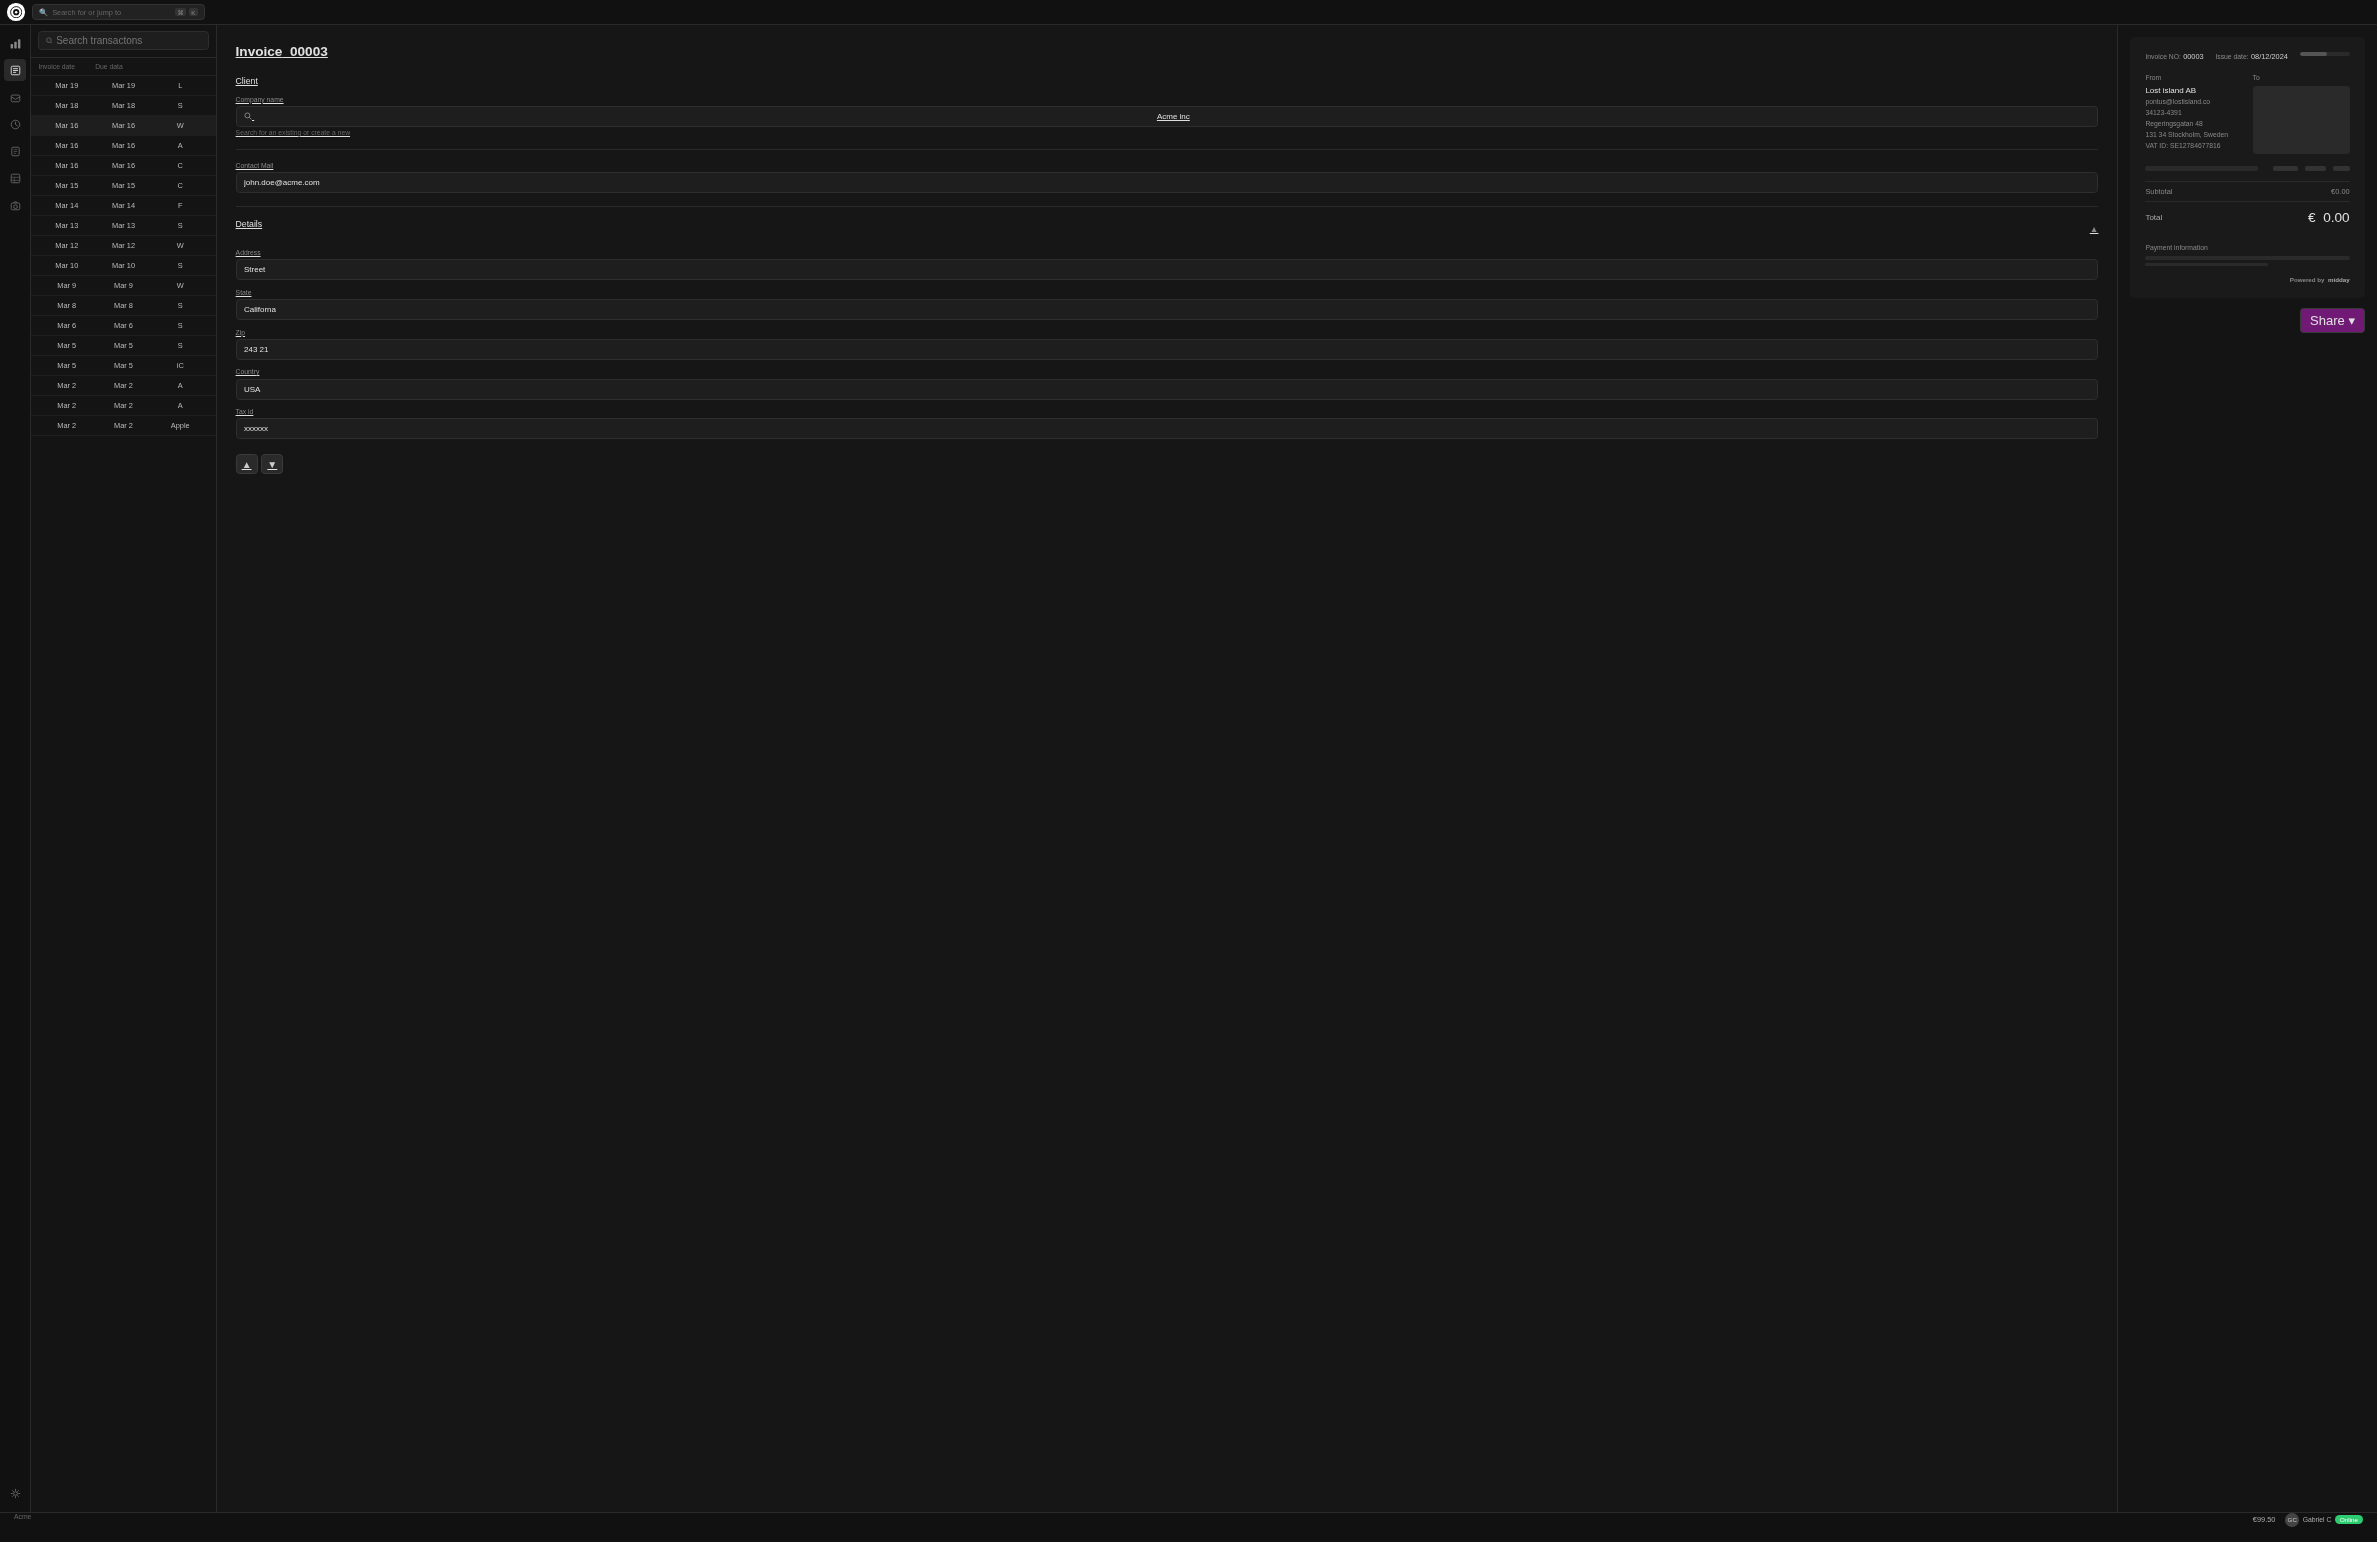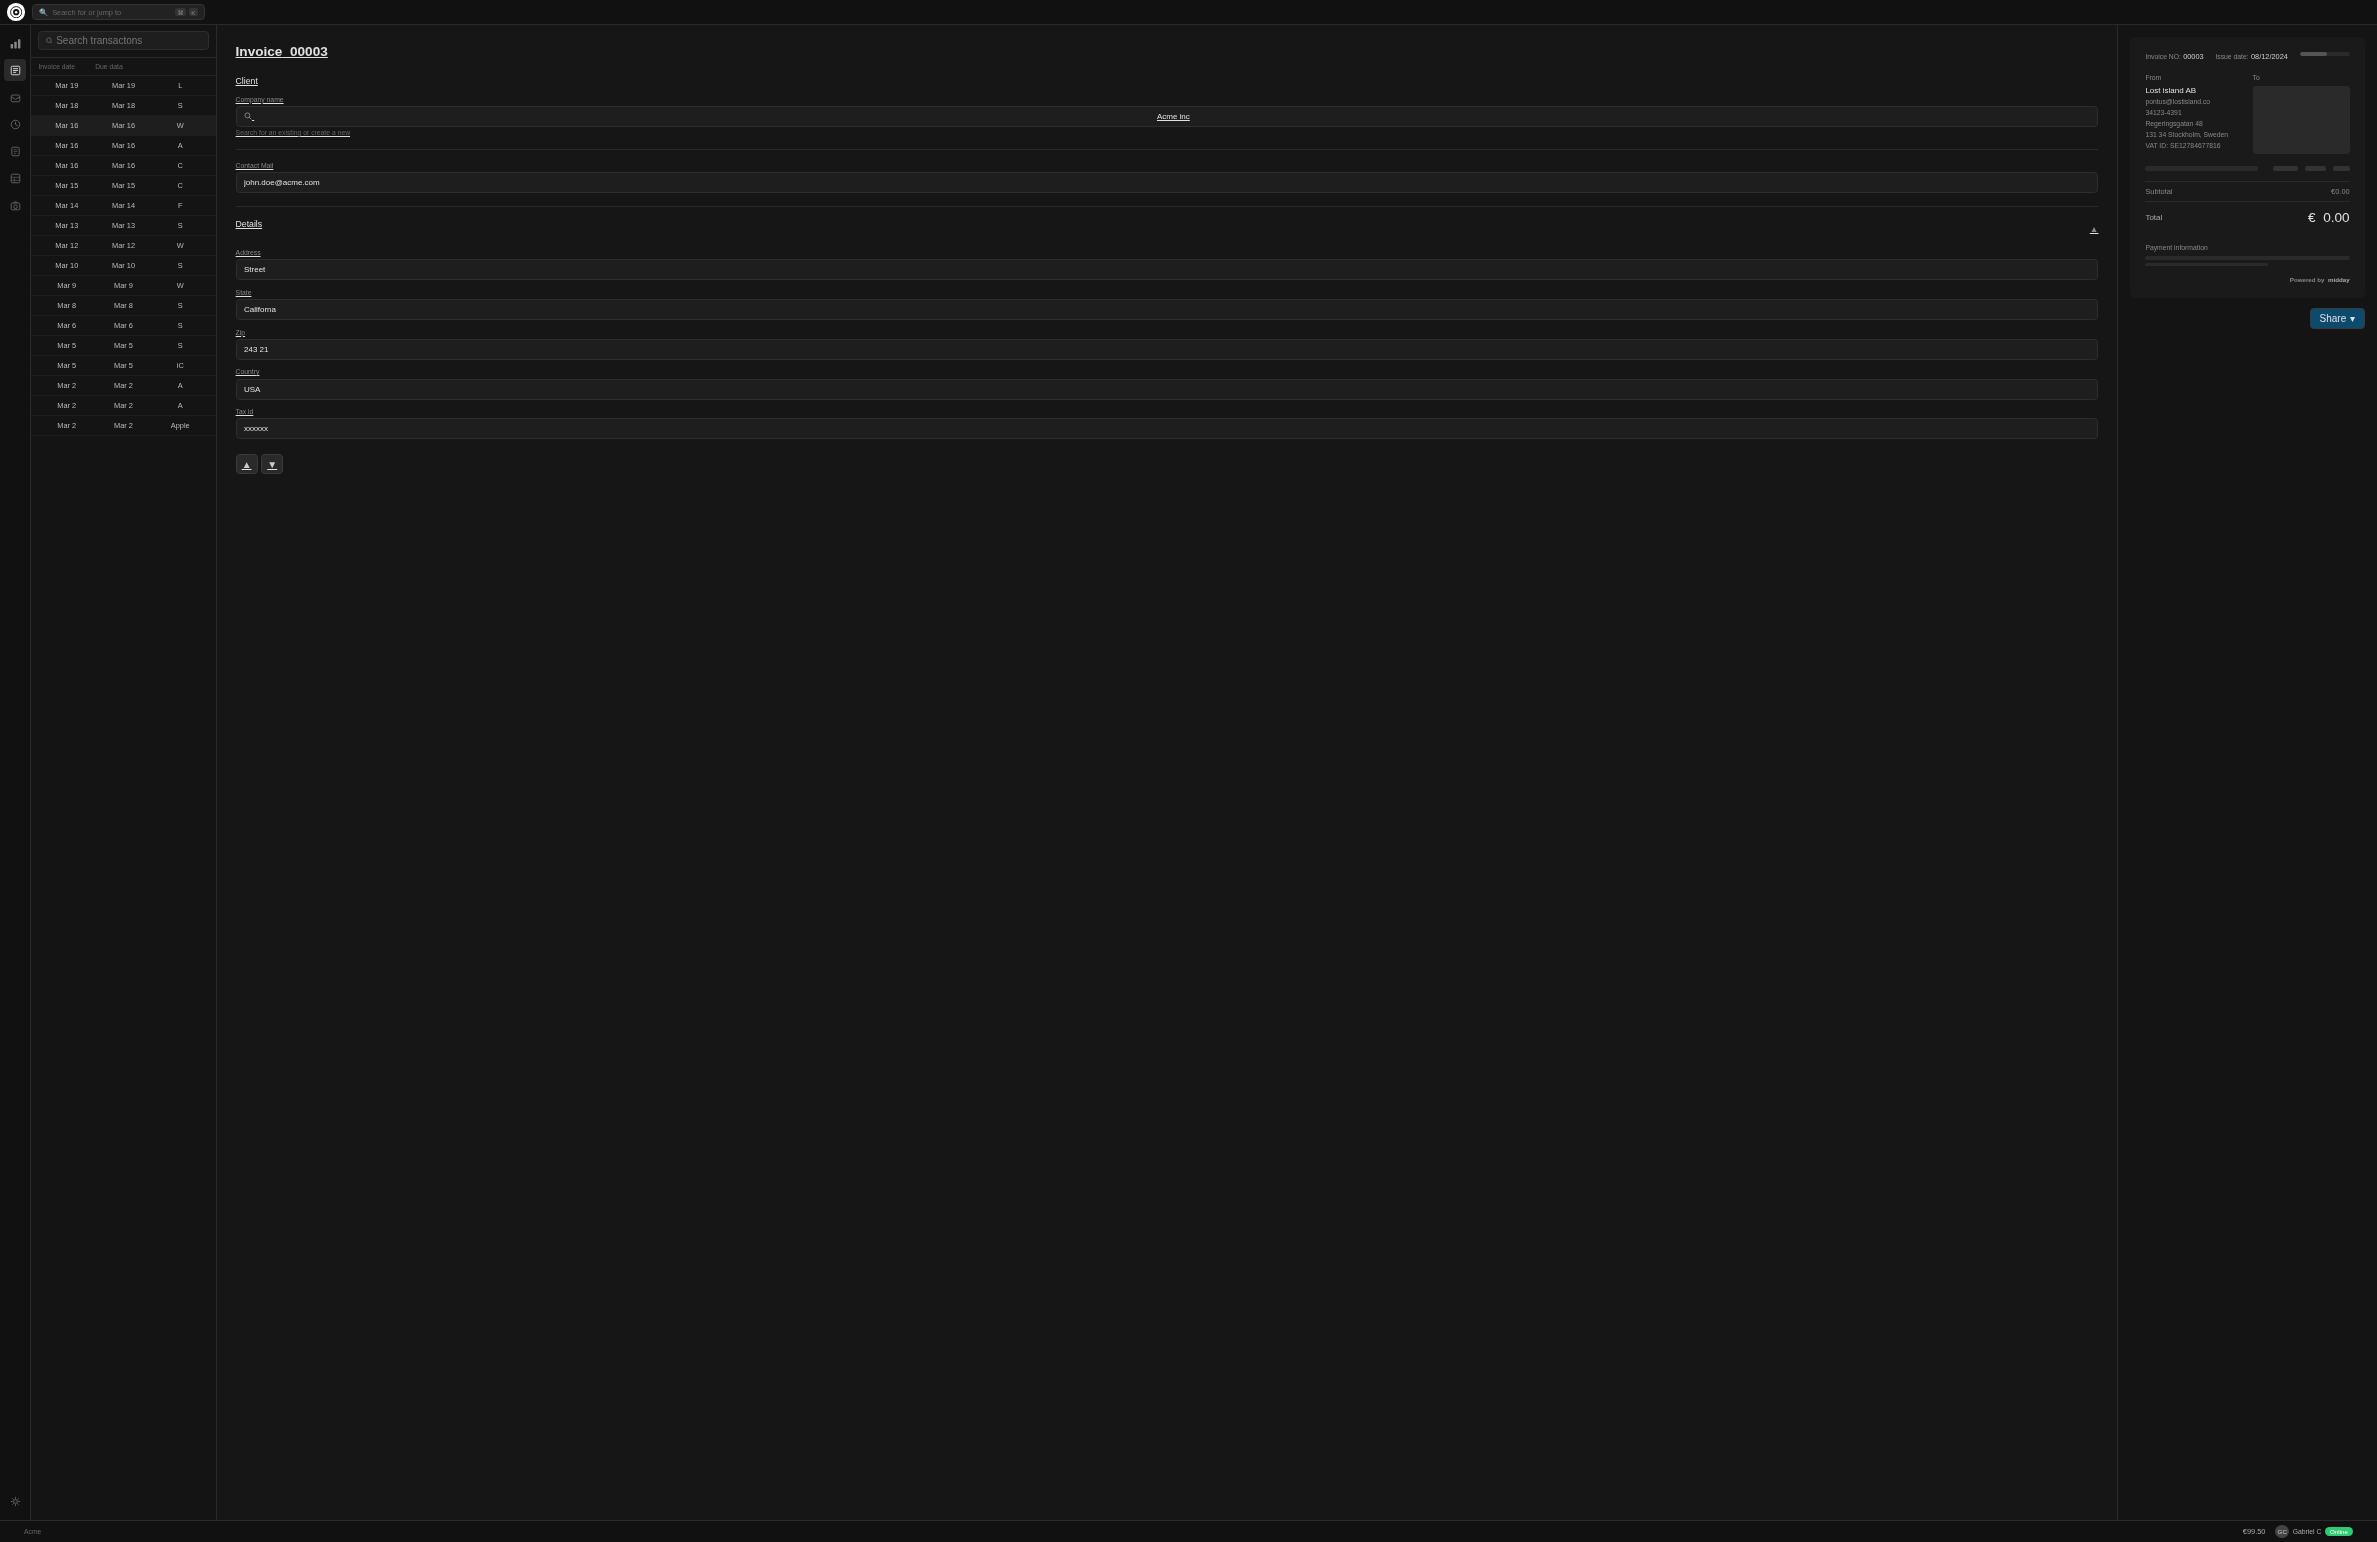--- a/index.html
+++ b/index.html
@@ -350,26 +350,26 @@
     .powered-by {
       text-align: right;
       font-size: 6.2px;
       color: #555;
       margin-top: 10px;
     }
     .powered-by span { font-weight: 600; color: #888; }
 
     
     .bottom-bar {
-      height: 22px;
+      height: 30px;
       background: #111;
       border-top: 0.6px solid #2a2a2a;
       display: flex;
-      align-items: center;
-      padding: 0 24px;
+      align-items: flex-start;
+      padding: 0 14px;
       font-size: 6.8px;
       color: #666;
       flex-shrink: 0;
       justify-content: space-between;
     }
     .bottom-right {
       display: flex;
       align-items: center;
       gap: 10px;
     }
@@ -390,27 +390,27 @@
       background: #2ecc71;
       color: #fff;
       border-radius: 6.2px;
       padding: 1.2px 5px;
       font-size: 6.2px;
     }
     .share-button {
       display: flex;
       align-items: center;
       gap: 3.7px;
-      background: #0c4a6e;
+      background: #701a75;
       border: 0.6px solid #3a3a3a;
       border-radius: 3.7px;
       color: #e0e0e0;
       padding: 3.7px 8.7px;
       cursor: pointer;
-      font-size: 10px;
+      font-size: 13px;
       position: absolute;
       bottom: 30px;
       right: 12.4px;
     }
   </style>
 </head>
 <body>
 
 <div class="topbar">
   <div class="logo">

